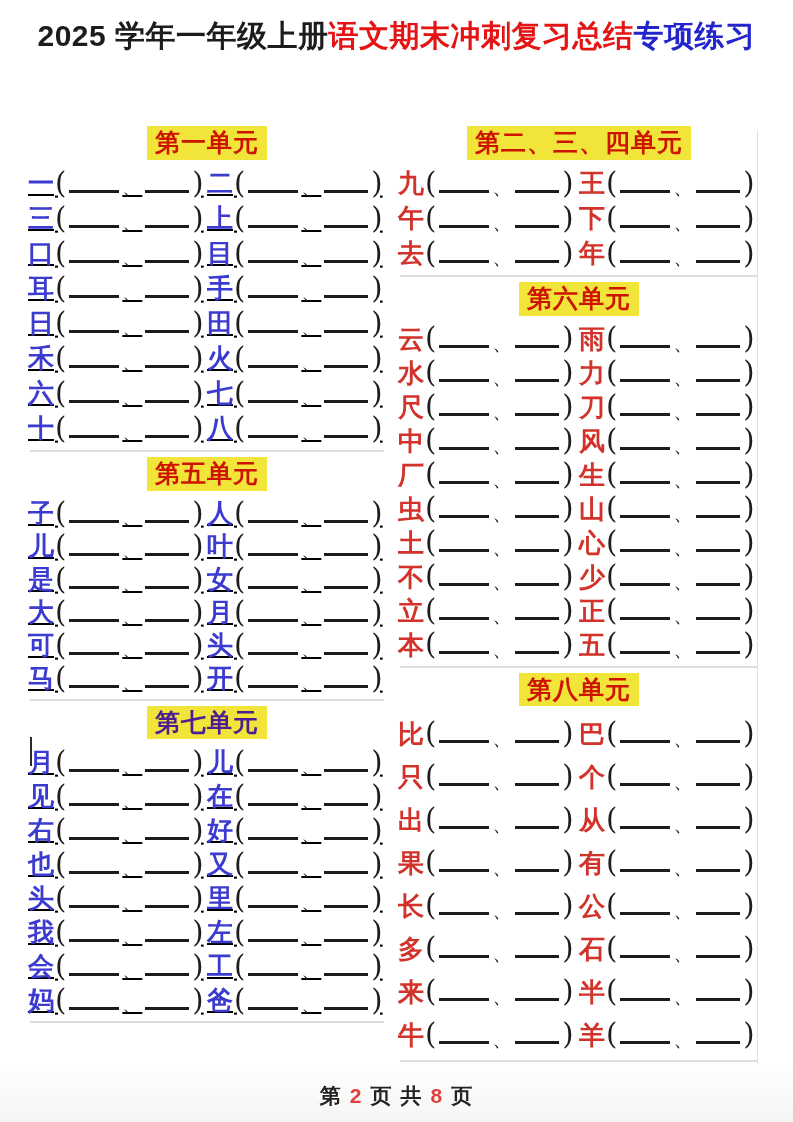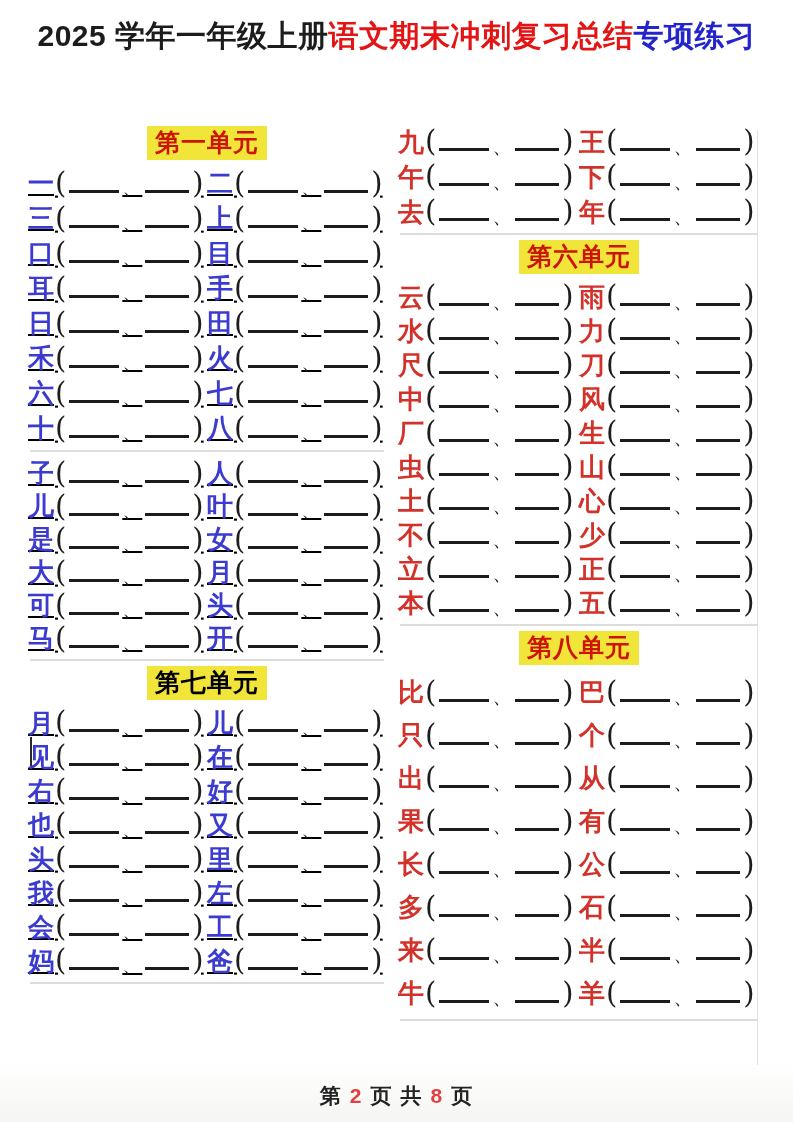--- a/index.html
+++ b/index.html
@@ -230,20 +230,21 @@
                 <span class="blank b1"></span>
                 <span class="sep">、</span>
                 <span class="blank b2"></span>
                 <span class="paren">)</span>
               </span>
             </div>
           </div>
         </section>
         <div class="divider"></div>
         <section class="unit unit-left1">
+          <div class="unit-header"><span class="unit-title" style="background: rgb(242, 229, 58); color: rgb(204, 20, 0);">第五单元</span></div>
           <div class="rows">
             <div class="row">
               <span class="entry">
                 <span class="char" style="color: rgb(59, 59, 207);">子</span>
                 <span class="paren">(</span>
                 <span class="blank b1"></span>
                 <span class="sep">、</span>
                 <span class="blank b2"></span>
                 <span class="paren">)</span>
               </span>
@@ -343,21 +344,21 @@
                 <span class="blank b1"></span>
                 <span class="sep">、</span>
                 <span class="blank b2"></span>
                 <span class="paren">)</span>
               </span>
             </div>
           </div>
         </section>
         <div class="divider"></div>
         <section class="unit unit-left2">
-          <div class="unit-header"><span class="unit-title" style="background: rgb(242, 229, 58); color: #000000;">第七单元</span></div>
+          <div class="unit-header"><span class="unit-title" style="background: rgb(242, 229, 58); color: #4c1d95;">第七单元</span></div>
           <div class="rows">
             <div class="row">
               <span class="entry">
                 <span class="char" style="color: rgb(59, 59, 207);">月</span>
                 <span class="paren">(</span>
                 <span class="blank b1"></span>
                 <span class="sep">、</span>
                 <span class="blank b2"></span>
                 <span class="paren">)</span>
               </span>
@@ -495,20 +496,21 @@
                 <span class="blank b2"></span>
                 <span class="paren">)</span>
               </span>
             </div>
           </div>
         </section>
         <div class="divider"></div>
       </div>
     <div class="col col-right">
         <section class="unit unit-right0">
+          <div class="unit-header"><span class="unit-title" style="background: rgb(242, 229, 58); color: rgb(204, 20, 0);">第二、三、四单元</span></div>
           <div class="rows">
             <div class="row">
               <span class="entry">
                 <span class="char" style="color: rgb(210, 50, 41);">九</span>
                 <span class="paren">(</span>
                 <span class="blank b1"></span>
                 <span class="sep">、</span>
                 <span class="blank b2"></span>
                 <span class="paren">)</span>
               </span>

